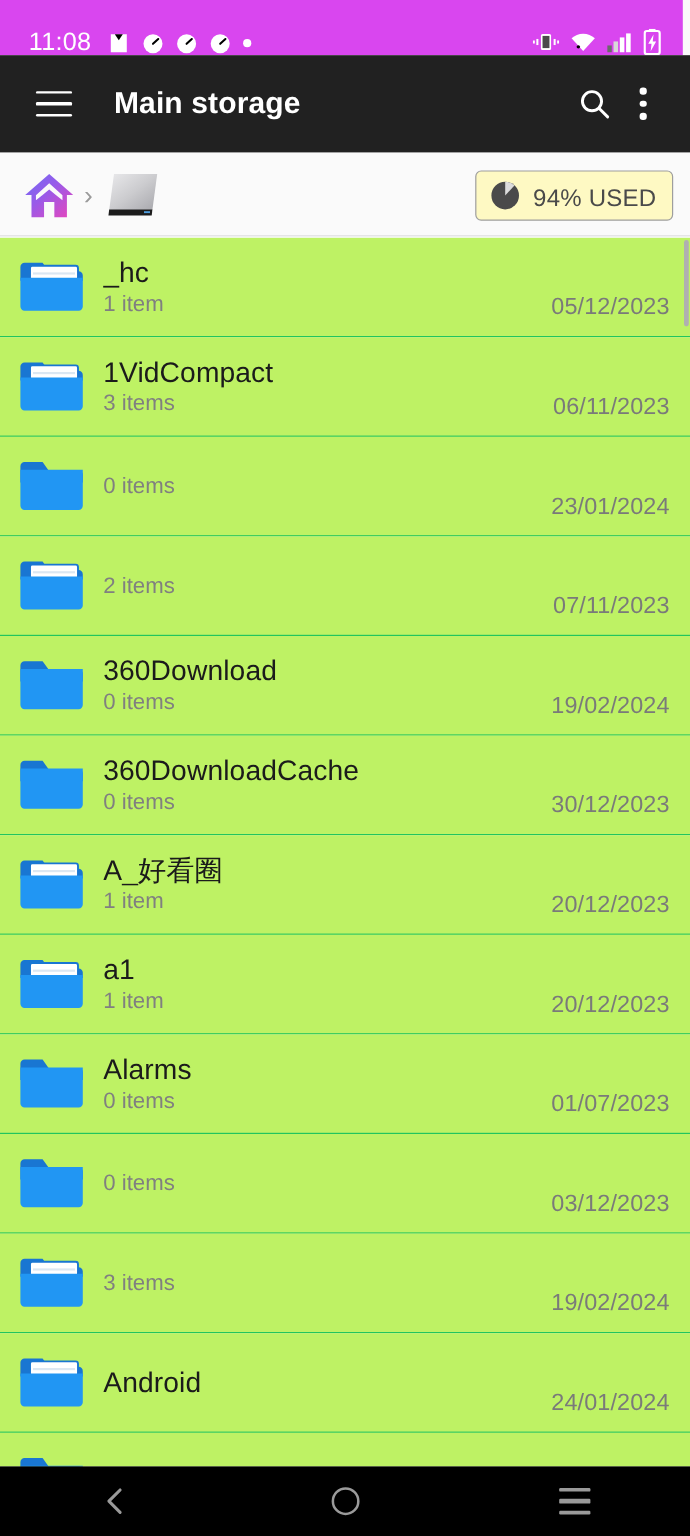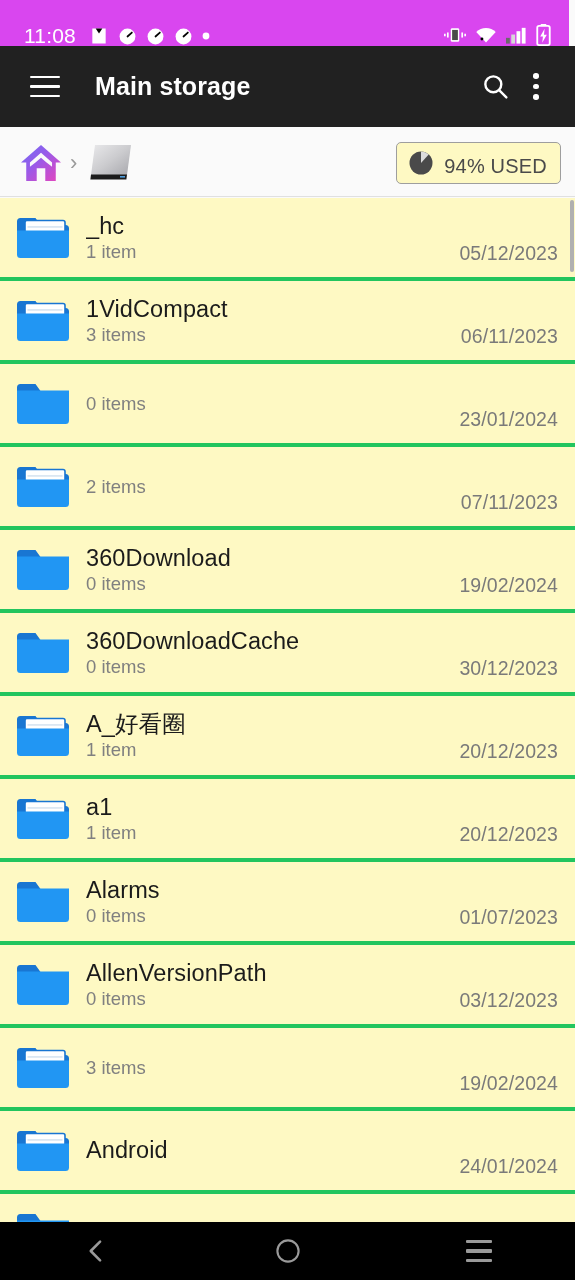--- a/index.html
+++ b/index.html
@@ -163,26 +163,26 @@
     top: 198px; left: 0;
     width: 575px;
     height: 1024px;
     overflow: hidden;
     background: #fafafa;
   }
   .row {
     position: relative;
     height: 83px;
     box-sizing: border-box;
-    border-bottom: 4px solid #22c55e;
+    border-bottom: 1px solid #22c55e;
     display: flex;
     align-items: center;
     padding: 0 17px 0 14px;
     cursor: pointer;
-    background: #fef9c3;
+    background: #bef264;
   }
   .row-icon {
     width: 58px; height: 58px;
     flex: none;
     display: flex; align-items: center; justify-content: center;
   }
   .row-text {
     flex: 1;
     min-width: 0;
     margin-left: 14px;
@@ -504,21 +504,20 @@
         <div class="row-date">01/07/2023</div>
       </div>
       <div class="row">
         <div class="row-icon">
           <svg width="56" height="48" viewBox="0 0 56 48">
             <path fill="#1976d2" d="M2 7.5 A3.5 3.5 0 0 1 5.5 4 H20.5 L25.5 11 H50.5 A3.5 3.5 0 0 1 54 14.5 V21 H2 Z"></path>
             <path fill="#2196f3" d="M2 10.5 H54 V40.5 A3.5 3.5 0 0 1 50.5 44 H5.5 A3.5 3.5 0 0 1 2 40.5 Z"></path>
           </svg>
         </div>
         <div class="row-text">
-          <div class="row-name">AllenVersionPath</div>
           <div class="row-sub">0 items</div>
         </div>
         <div class="row-date">03/12/2023</div>
       </div>
       <div class="row">
         <div class="row-icon">
           <svg width="56" height="48" viewBox="0 0 56 48">
             <path fill="#1976d2" d="M2 7.5 A3.5 3.5 0 0 1 5.5 4 H20.5 L25.5 11 H50.5 A3.5 3.5 0 0 1 54 14.5 V19 H2 Z"></path>
             <rect x="10" y="6.5" width="40" height="12" rx="2" fill="#ffffff" stroke="#1976d2" stroke-width="1.6"></rect>
             <rect x="12.5" y="12" width="35" height="1.8" fill="#dbe7f2"></rect>

